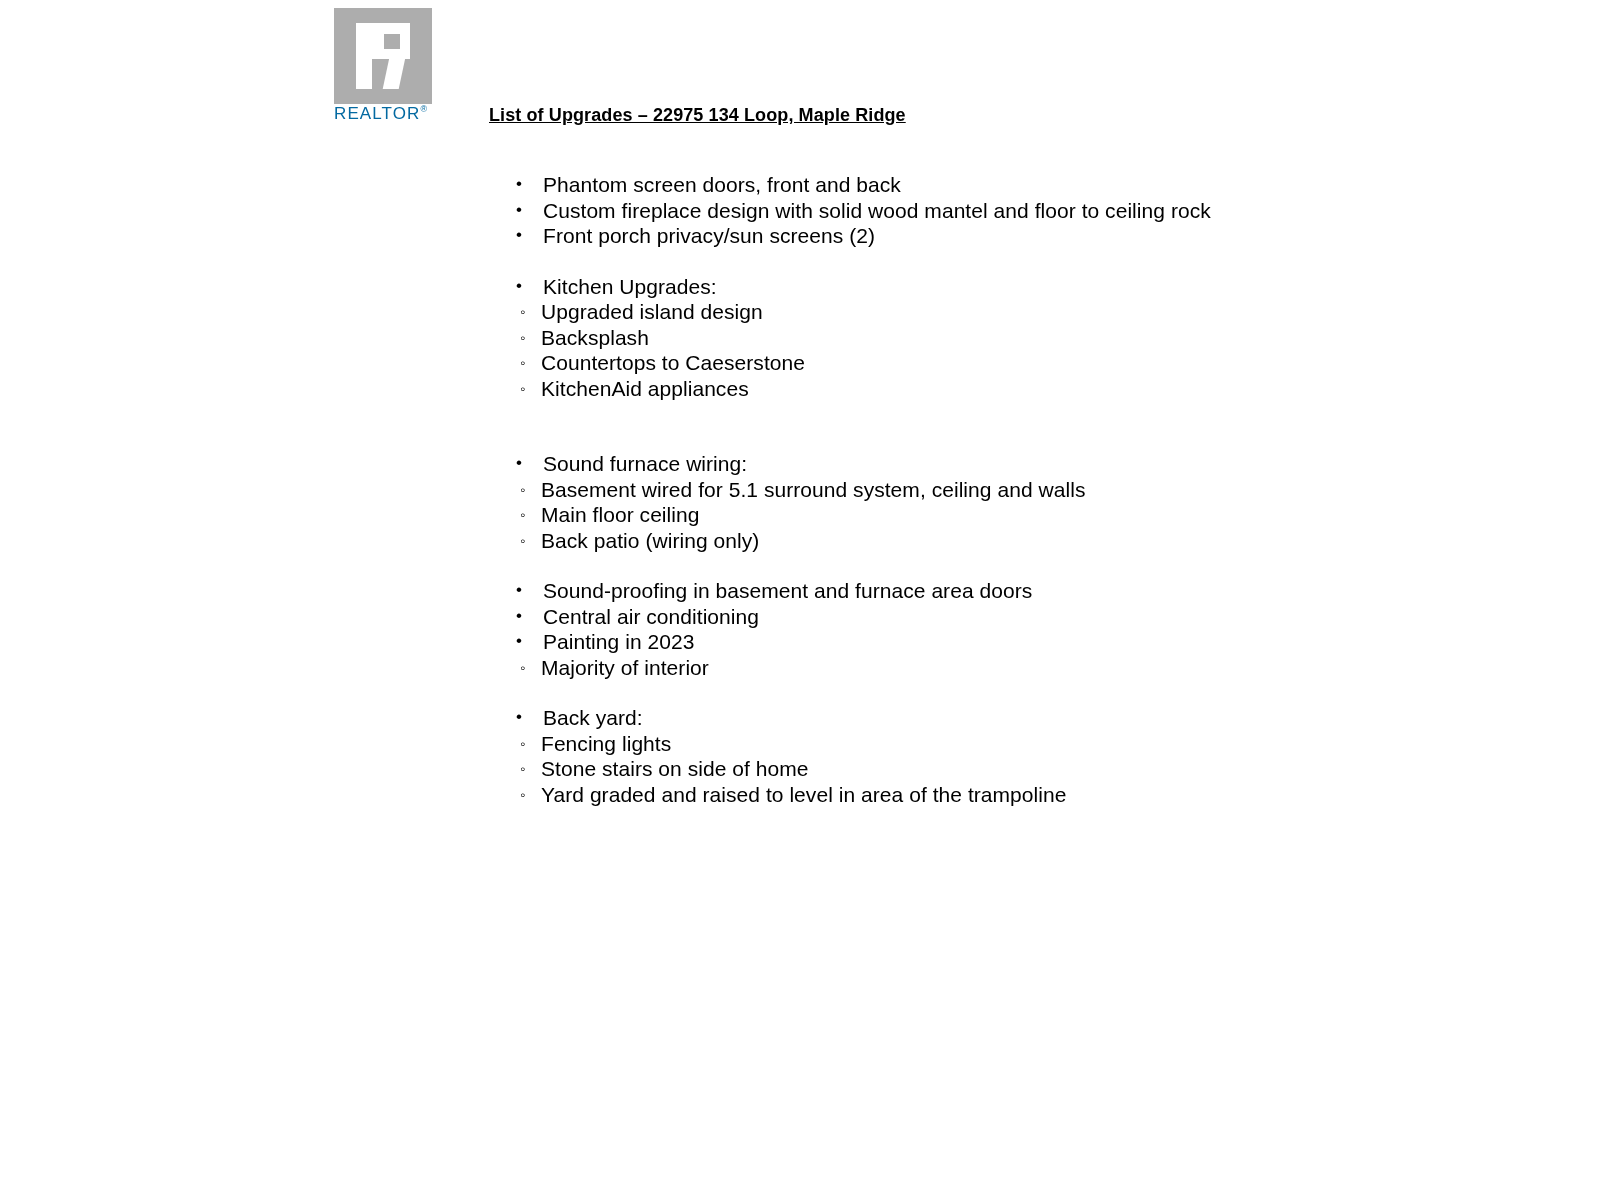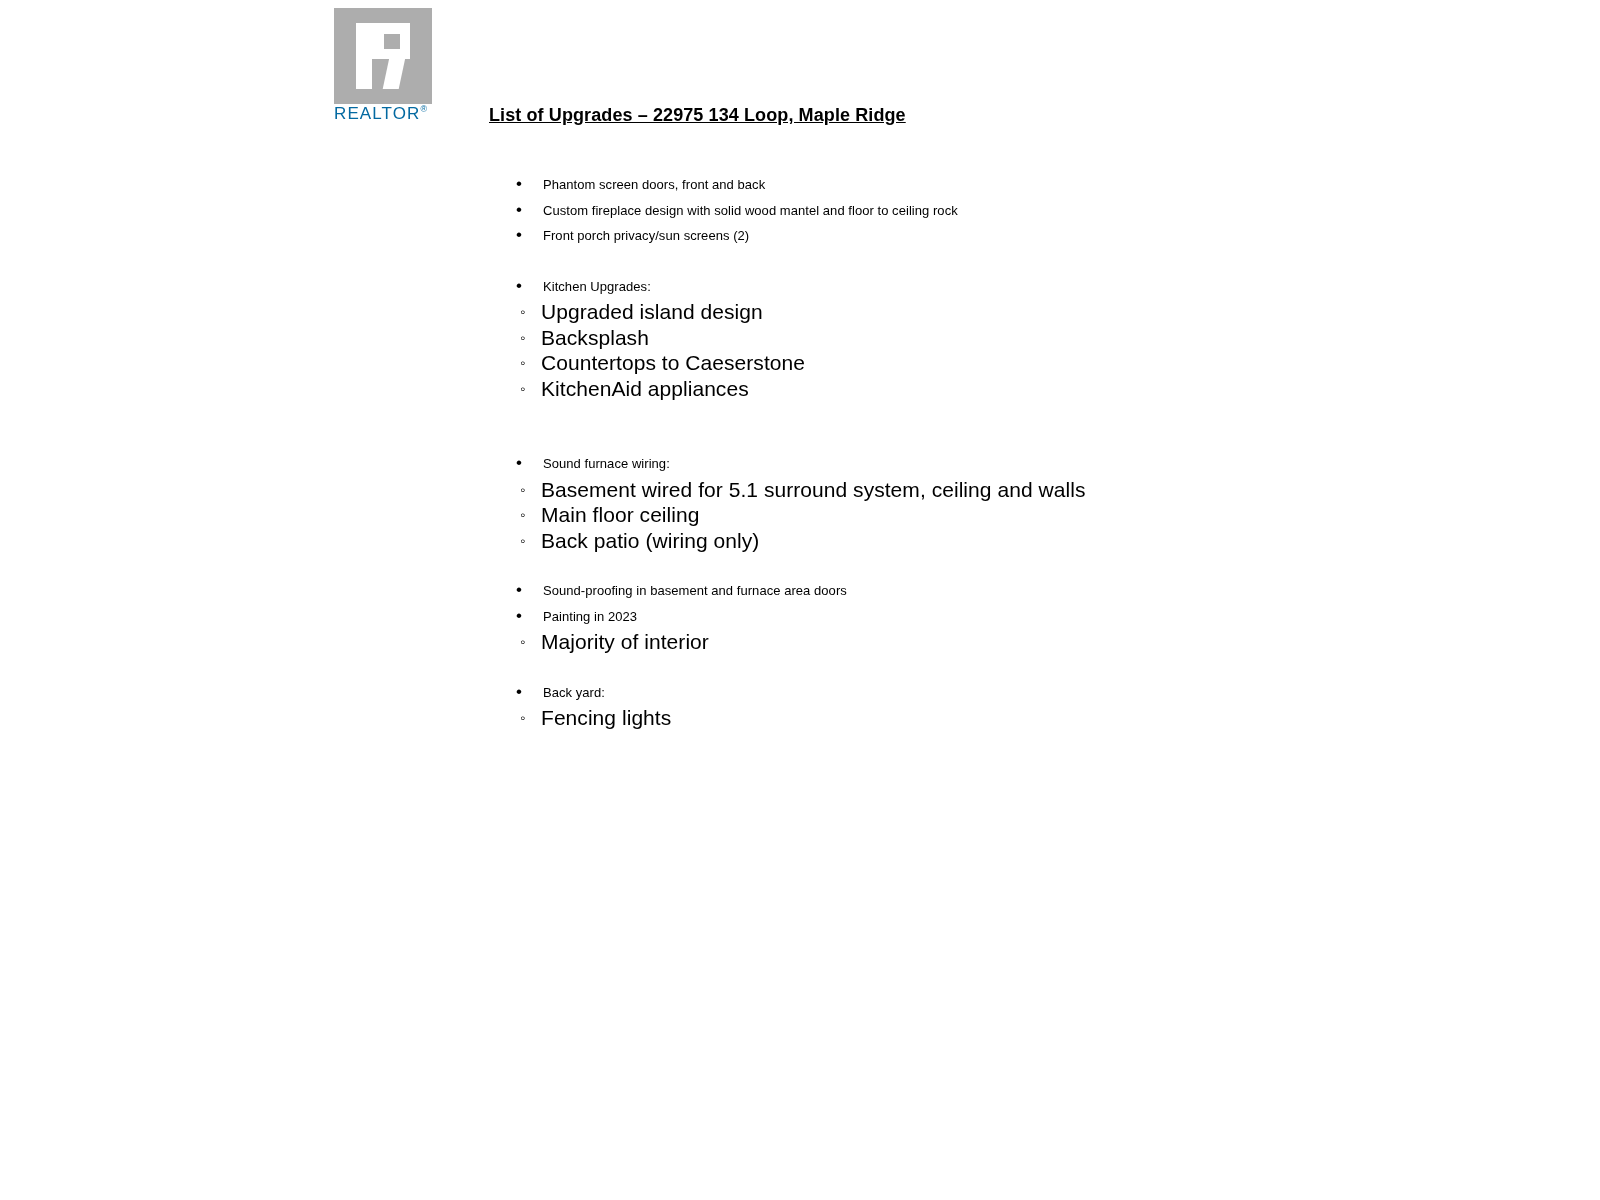--- a/index.html
+++ b/index.html
@@ -97,21 +97,21 @@
   }
 
   ul.lvl1 {
     list-style: none;
     margin: 0;
     padding: 0;
   }
   ul.lvl1 > li.bullet {
     position: relative;
     padding-left: 54px;
-    font-size: 13px;
+    font-size: 21px;
     line-height: 25.5px;
     letter-spacing: 0.05px;
   }
   ul.lvl1 > li.bullet::before {
     content: "\2022";
     position: absolute;
     left: 27px;
     top: -1px;
     font-size: 17px;
     line-height: 25.5px;
@@ -178,26 +178,29 @@
         <li class="bullet"><span>Sound furnace wiring:</span></li>
         <ul class="lvl2">
           <li class="subbullet"><span>Basement wired for 5.1 surround system, ceiling and walls</span></li>
           <li class="subbullet"><span>Main floor ceiling</span></li>
           <li class="subbullet"><span>Back patio (wiring only)</span></li>
         </ul>
       </ul>
       <div class="group-gap"></div>
       <ul class="lvl1">
         <li class="bullet"><span>Sound-proofing in basement and furnace area doors</span></li>
+        <li class="bullet"><span>Central air conditioning</span></li>
         <li class="bullet"><span>Painting in 2023</span></li>
         <ul class="lvl2">
           <li class="subbullet"><span>Majority of interior</span></li>
         </ul>
       </ul>
       <div class="group-gap"></div>
       <ul class="lvl1">
         <li class="bullet"><span>Back yard:</span></li>
         <ul class="lvl2">
           <li class="subbullet"><span>Fencing lights</span></li>
+          <li class="subbullet"><span>Stone stairs on side of home</span></li>
+          <li class="subbullet"><span>Yard graded and raised to level in area of the trampoline</span></li>
         </ul>
       </ul>
     </div>
 </div>
 
 </body></html>

